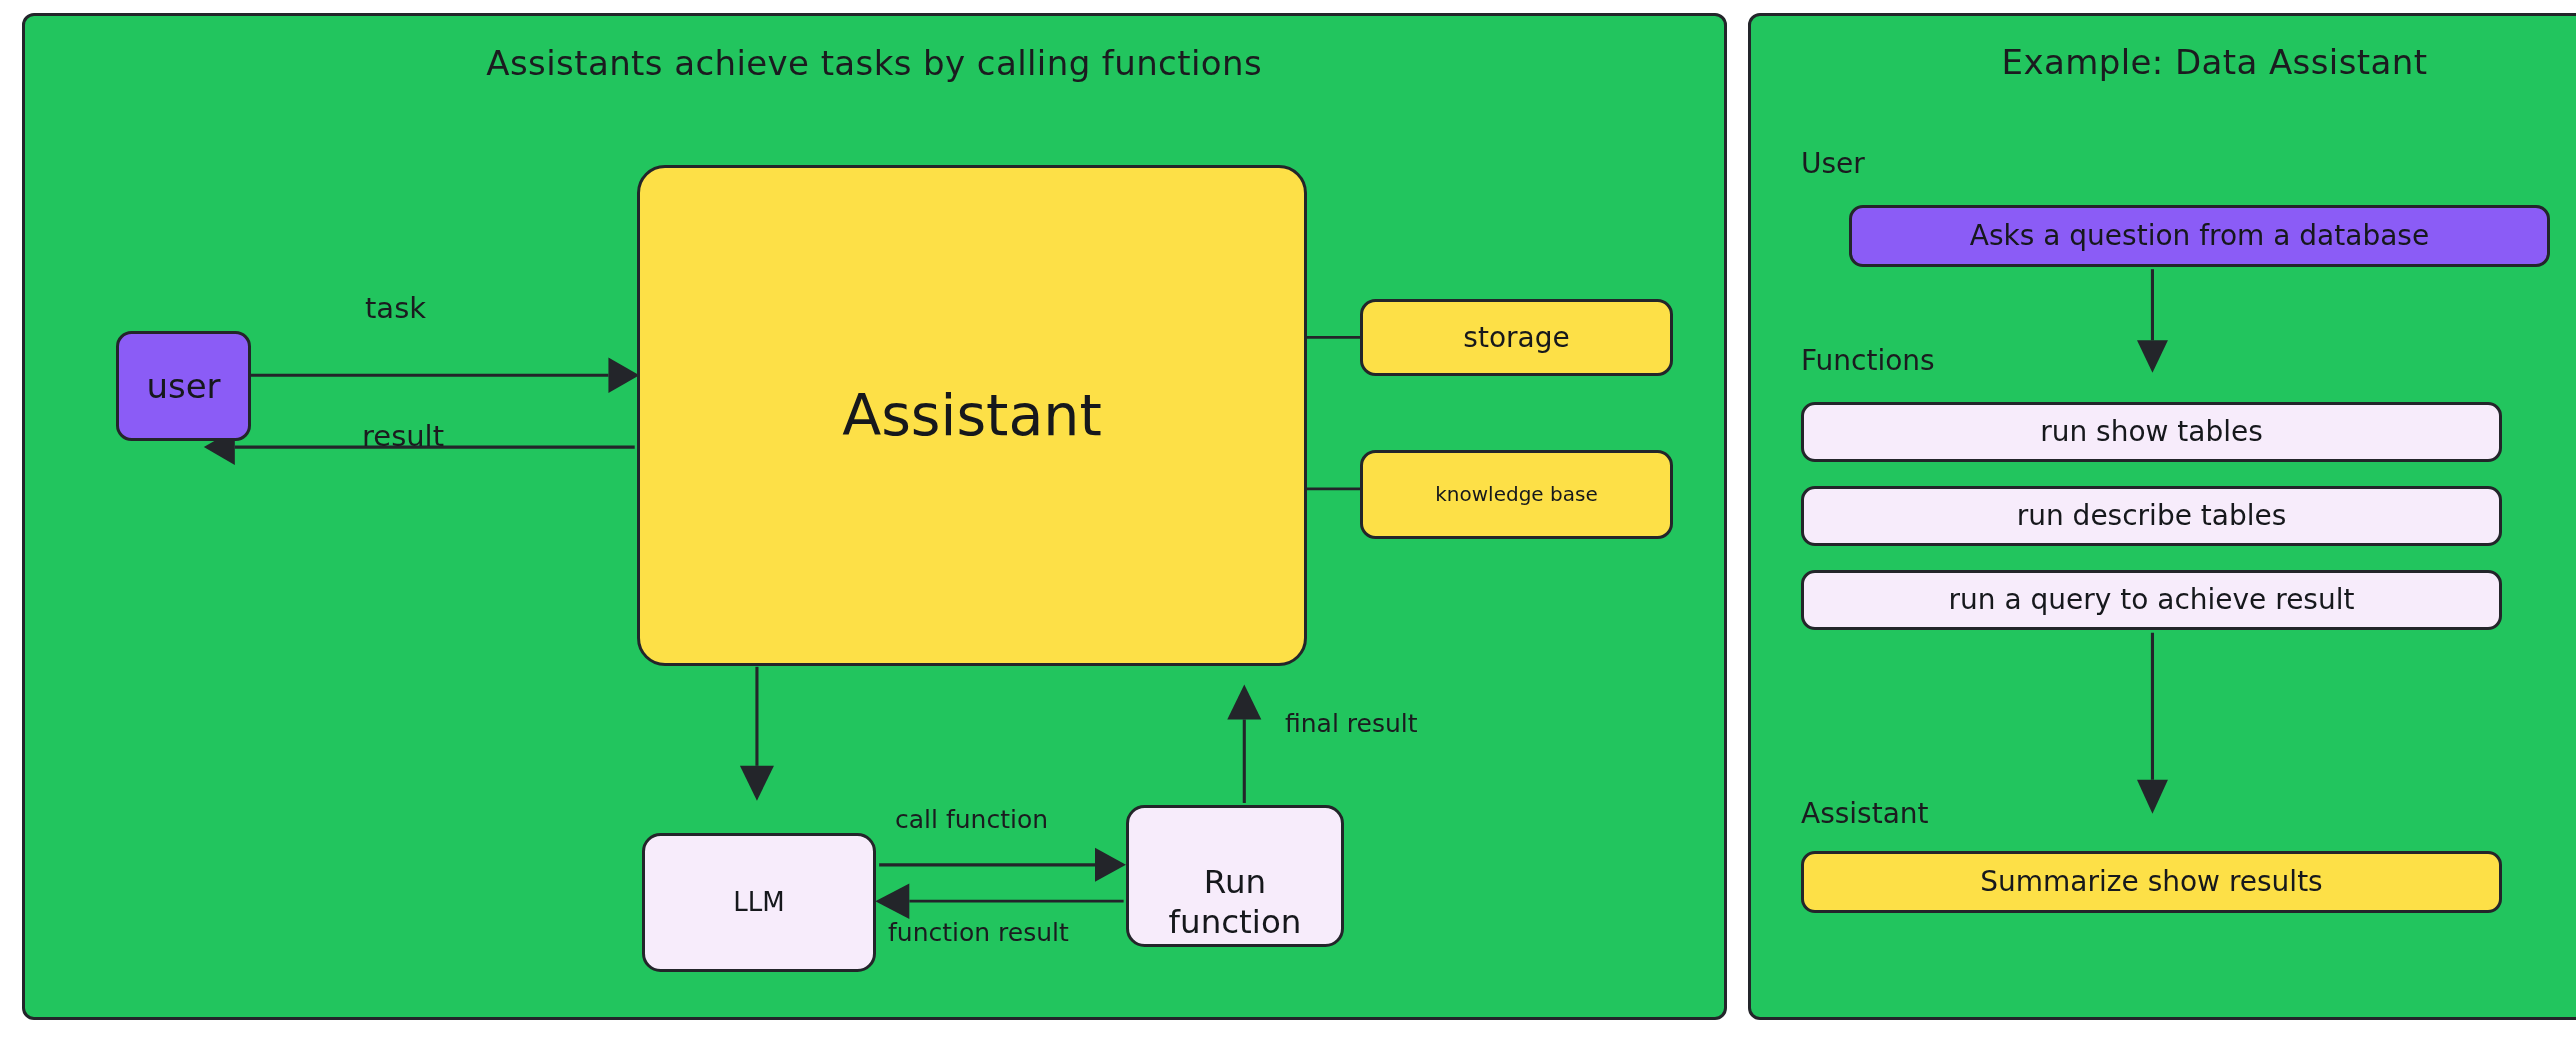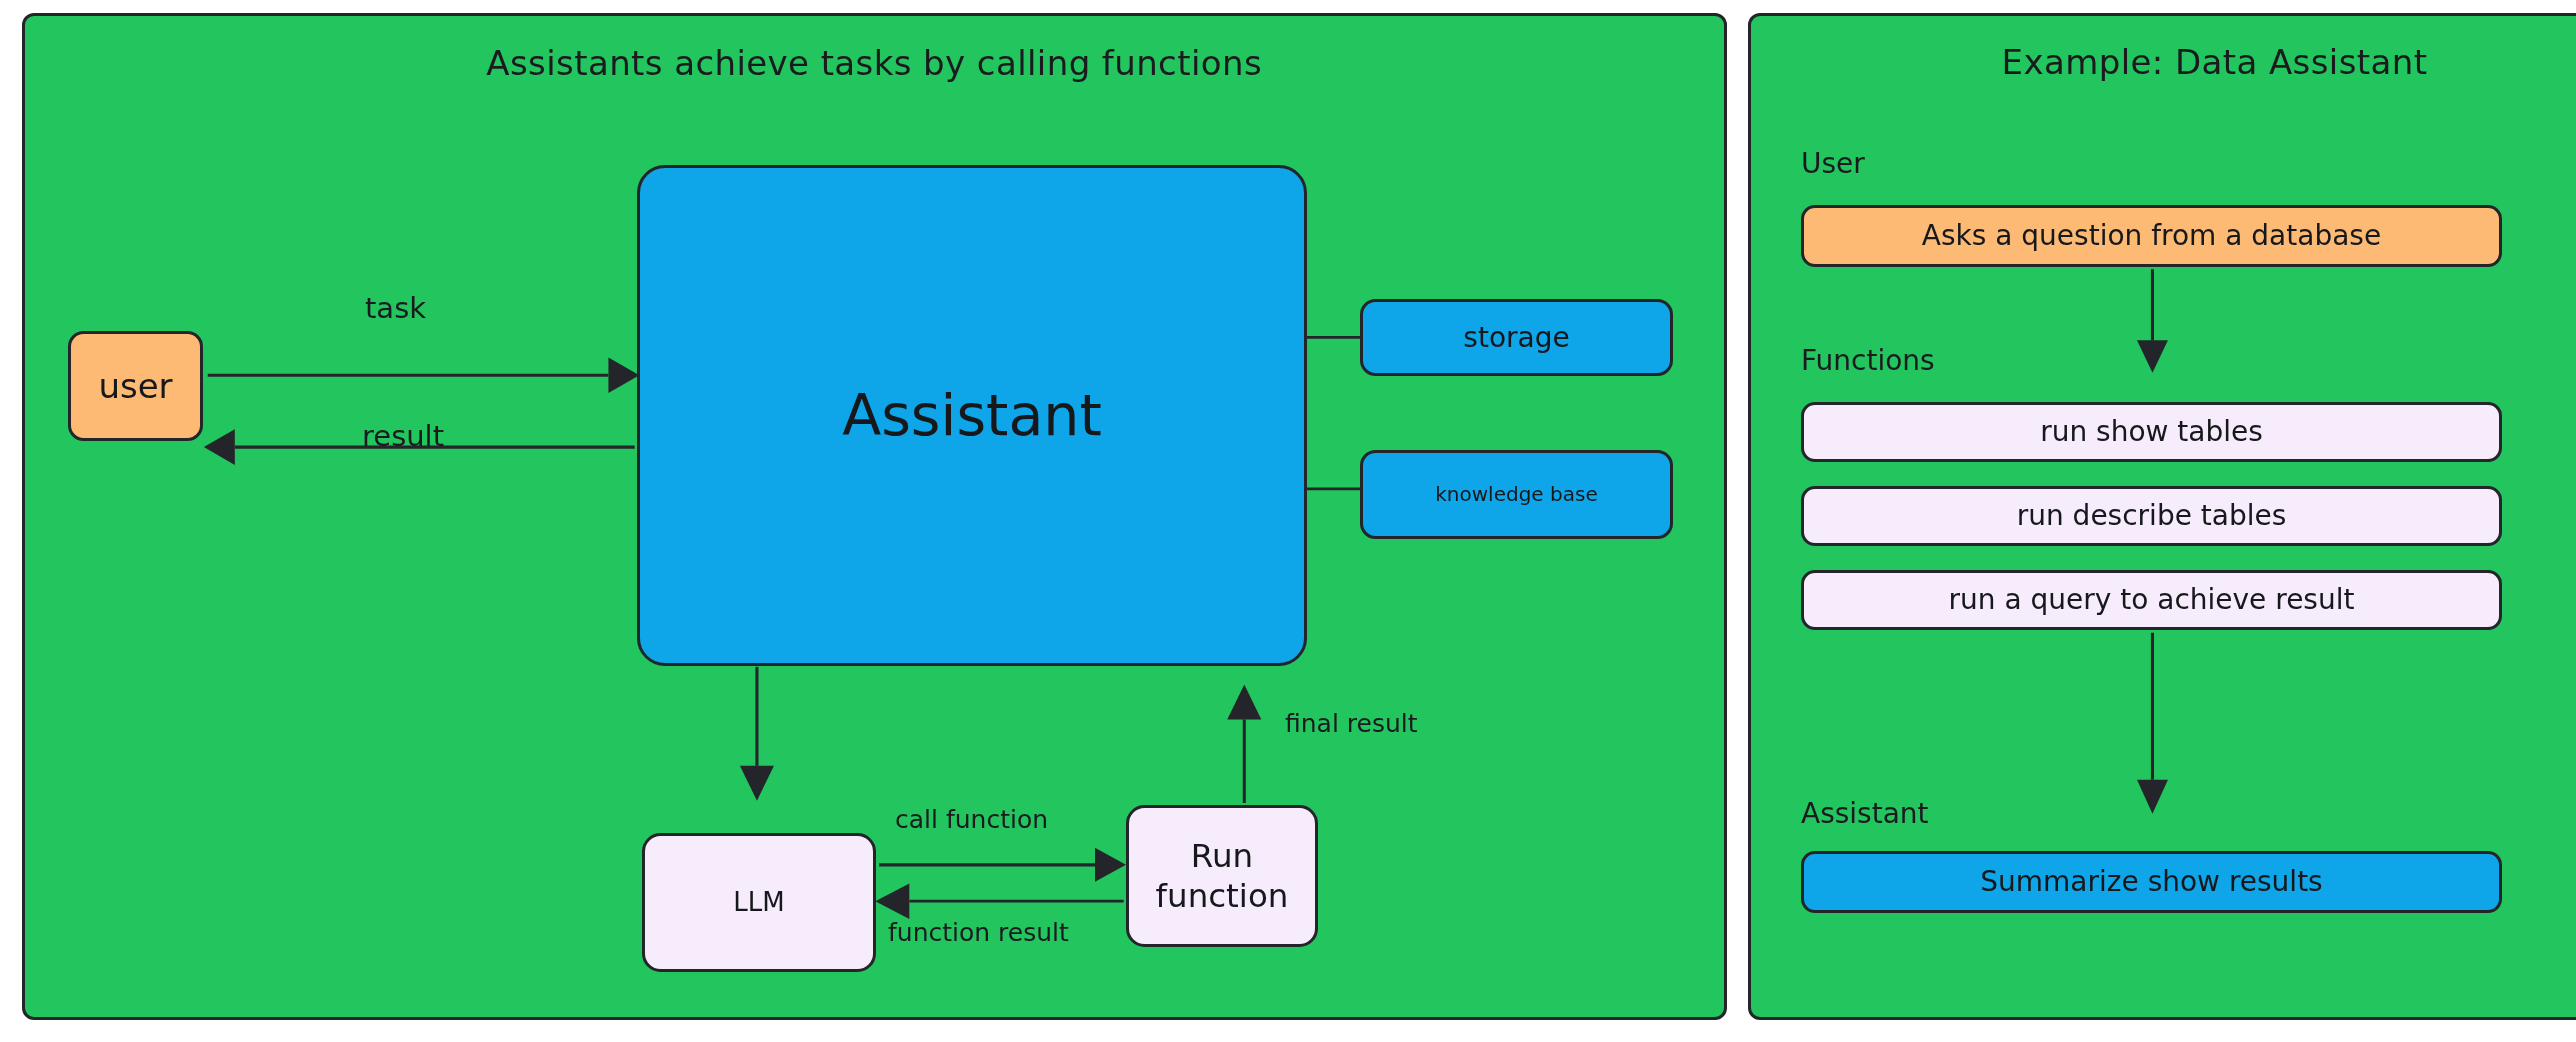--- a/index.html
+++ b/index.html
@@ -47,22 +47,22 @@
     border: 3.1px solid #23252a;
     border-radius: 14px;
     display: flex;
     align-items: center;
     justify-content: center;
     text-align: center;
     color: #16181c;
     line-height: 1.18;
     padding: 3.1px 9.3px;
   }
-  .fill-blue   { background: #fdba74; }
-  .fill-green  { background: #0ea5e9; }
+  .fill-blue   { background: #8b5cf6; margin-left: 48px; }
+  .fill-green  { background: #fde047; }
   .fill-purple { background: #f7ecfb; }
 
   
   #node-user {
     left: 68px; top: 331px; width: 135px; height: 110px;
     font-size: 34px; border-radius: 15.5px;
   }
   #node-assistant {
     left: 637px; top: 165px; width: 670px; height: 501px;
     font-size: 57px; border-radius: 28px;
@@ -73,23 +73,23 @@
   }
   #node-kb {
     left: 1360px; top: 450px; width: 313px; height: 89px;
     font-size: 20px; border-radius: 15.5px;
   }
   #node-llm {
     left: 642px; top: 801px; width: 234px; height: 139px;
     font-size: 26px; border-radius: 18.6px; margin-top: 32px;
   }
   #node-runfn {
-    left: 1126px; top: 805px; width: 192px; height: 142px;
+    left: 1126px; top: 805px; width: 218px; height: 142px;
     font-size: 32.5px; border-radius: 18.6px;
-    flex-direction: column; gap: 1.5px;
+    flex-direction: column; gap: 1.5px; justify-content: flex-end;
   }
 
   
   .r-label {
     position: absolute;
     font-size: 28px;
     color: #1b1b1f;
     white-space: nowrap;
   }
   #label-user      { left: 1801px; top: 147px; }

